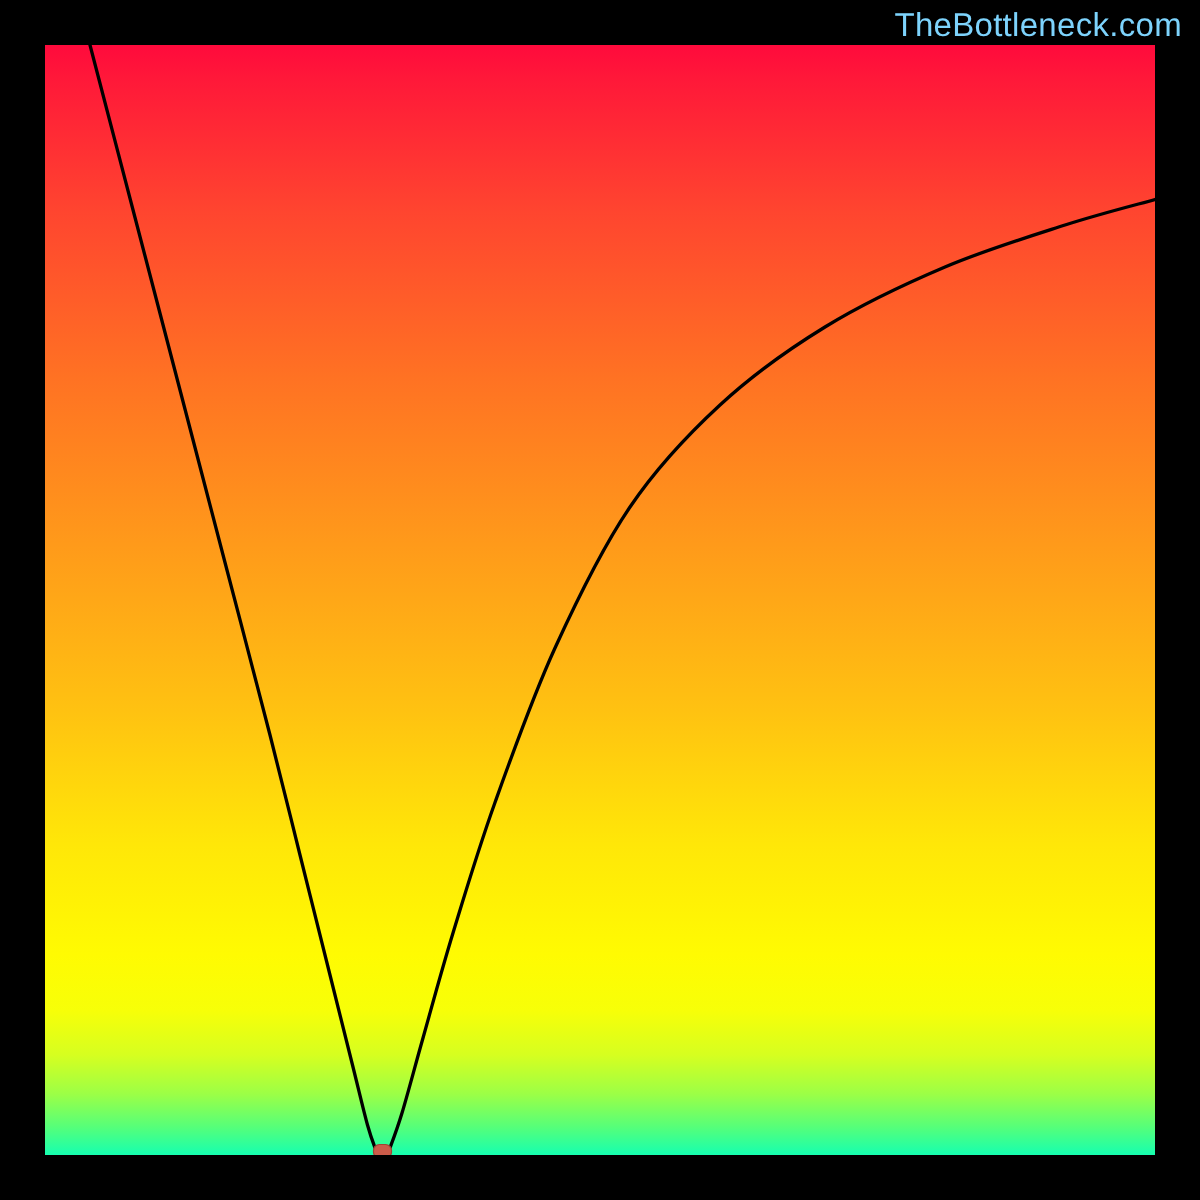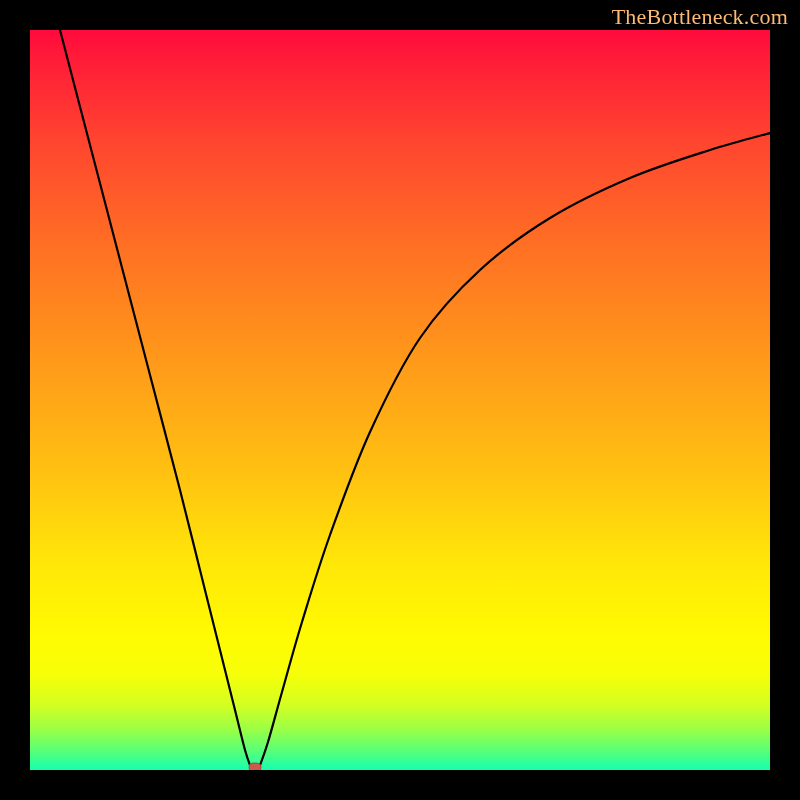--- a/index.html
+++ b/index.html
@@ -61,26 +61,25 @@
   }
   .dot {
     fill: #cc5c4a;
     stroke: #a24436;
     stroke-width: 0.8;
   }
   .watermark {
     position: absolute;
     top: 4px;
     right: 12px;
-    color: #fdba74;
+    color: #7dd3fc;
     font-size: 22px;
     font-weight: 500;
     letter-spacing: 0.2px;
     user-select: none;
-    font-family: Liberation Serif, serif;
   }
 </style>
 </head>
 <body>
 
 <div class="frame">
 
   <div class="plot-area">
     <div class="gradient-bg"></div>
 

